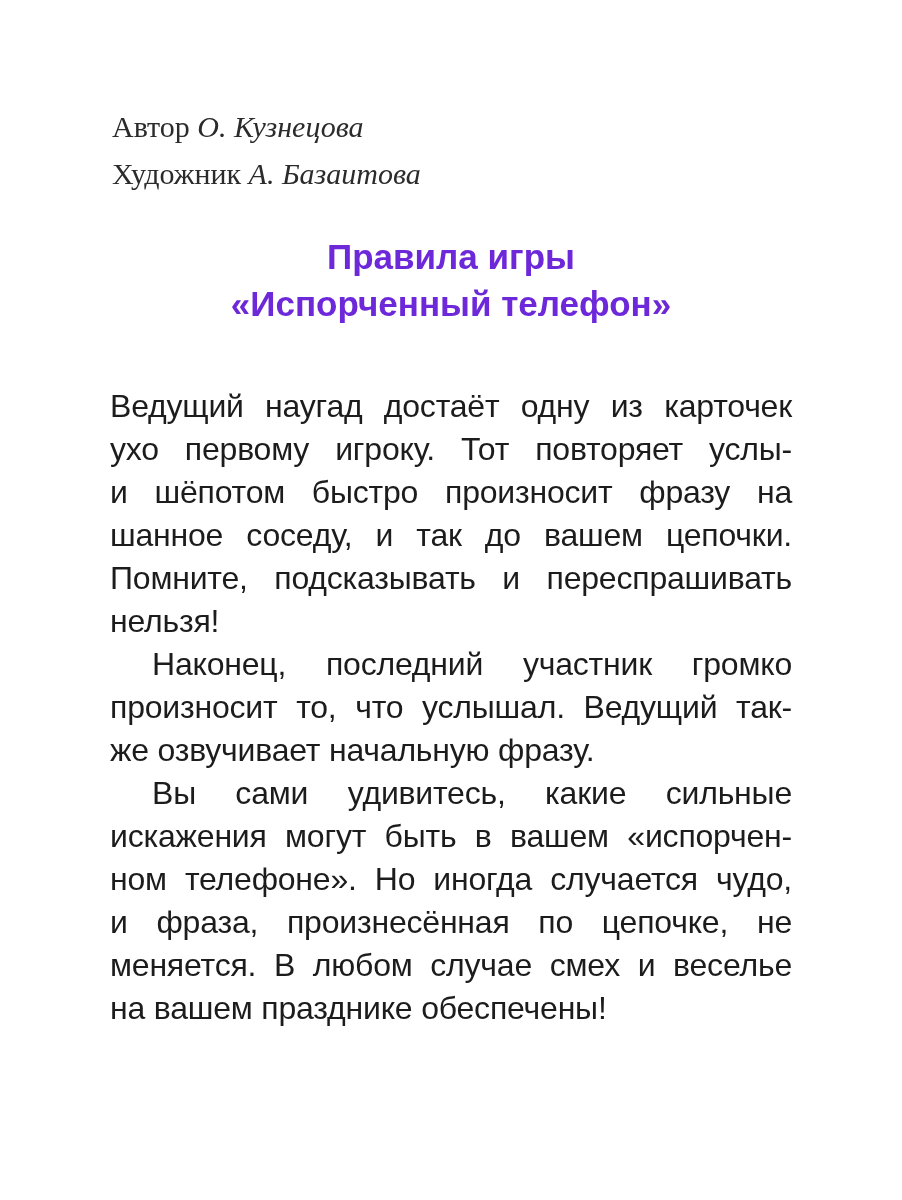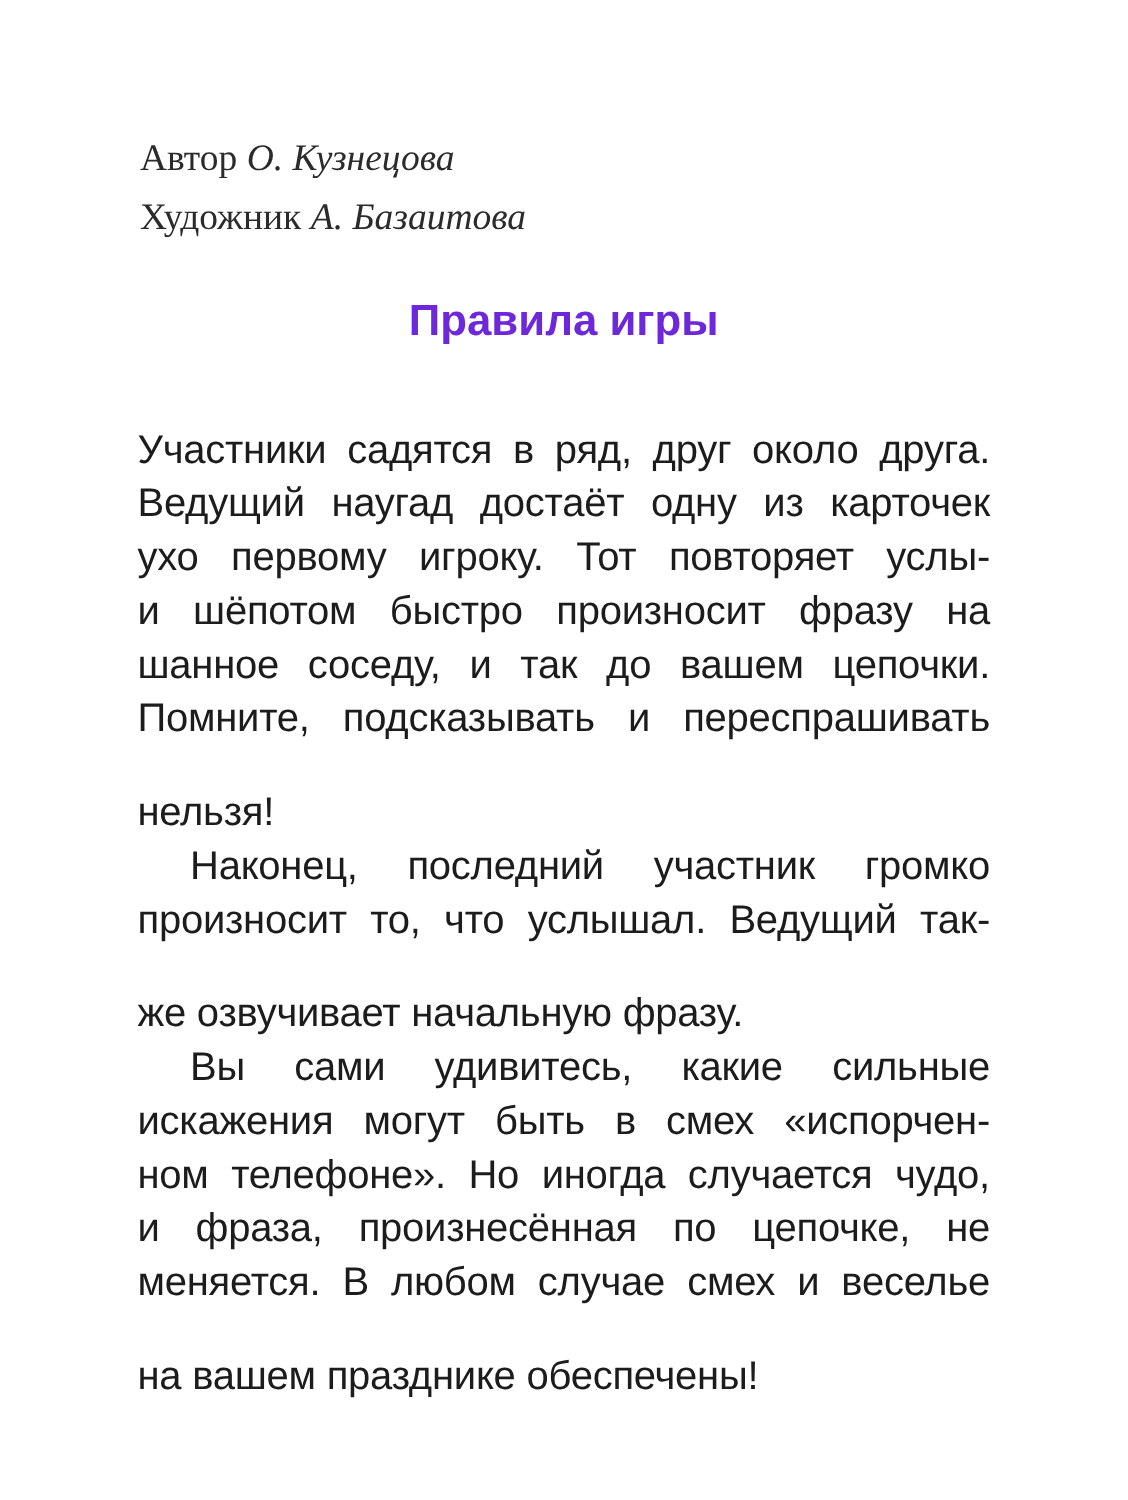--- a/index.html
+++ b/index.html
@@ -49,52 +49,51 @@
   }
   .para { margin: 0; }
   .line {
     text-align: justify;
     text-align-last: justify;
     white-space: normal;
   }
   .line.last {
     text-align: left;
     text-align-last: left;
-    margin-top: 32px;
   }
   .line.indent { padding-left: 42px; box-sizing: border-box; }
 </style>
 </head>
 <body>
 
 <div class="page">
   <div class="credits">
       <div class="credit-line"><span class="credit-label">Автор</span> <span class="credit-name">О. Кузнецова</span></div>
       <div class="credit-line"><span class="credit-label">Художник</span> <span class="credit-name">А. Базаитова</span></div>
     </div>
   <div class="title">
       <div class="title-line">Правила игры</div>
+      <div class="title-line">«Испорченный телефон»</div>
     </div>
   <div class="body-text">
       <div class="para">
-        <div class="line">Участники садятся в ряд, друг около друга.</div>
         <div class="line">Ведущий наугад достаёт одну из карточек</div>
         <div class="line">ухо первому игроку. Тот повторяет услы-</div>
         <div class="line">и шёпотом быстро произносит фразу на</div>
         <div class="line">шанное соседу, и так до вашем цепочки.</div>
         <div class="line">Помните, подсказывать и переспрашивать</div>
         <div class="line last">нельзя!</div>
       </div>
       <div class="para">
         <div class="line indent">Наконец, последний участник громко</div>
         <div class="line">произносит то, что услышал. Ведущий так-</div>
         <div class="line last">же озвучивает начальную фразу.</div>
       </div>
       <div class="para">
         <div class="line indent">Вы сами удивитесь, какие сильные</div>
-        <div class="line">искажения могут быть в смех «испорчен-</div>
+        <div class="line">искажения могут быть в вашем «испорчен-</div>
         <div class="line">ном телефоне». Но иногда случается чудо,</div>
         <div class="line">и фраза, произнесённая по цепочке, не</div>
         <div class="line">меняется. В любом случае смех и веселье</div>
         <div class="line last">на вашем празднике обеспечены!</div>
       </div>
     </div>
 </div>
 
 </body></html>

